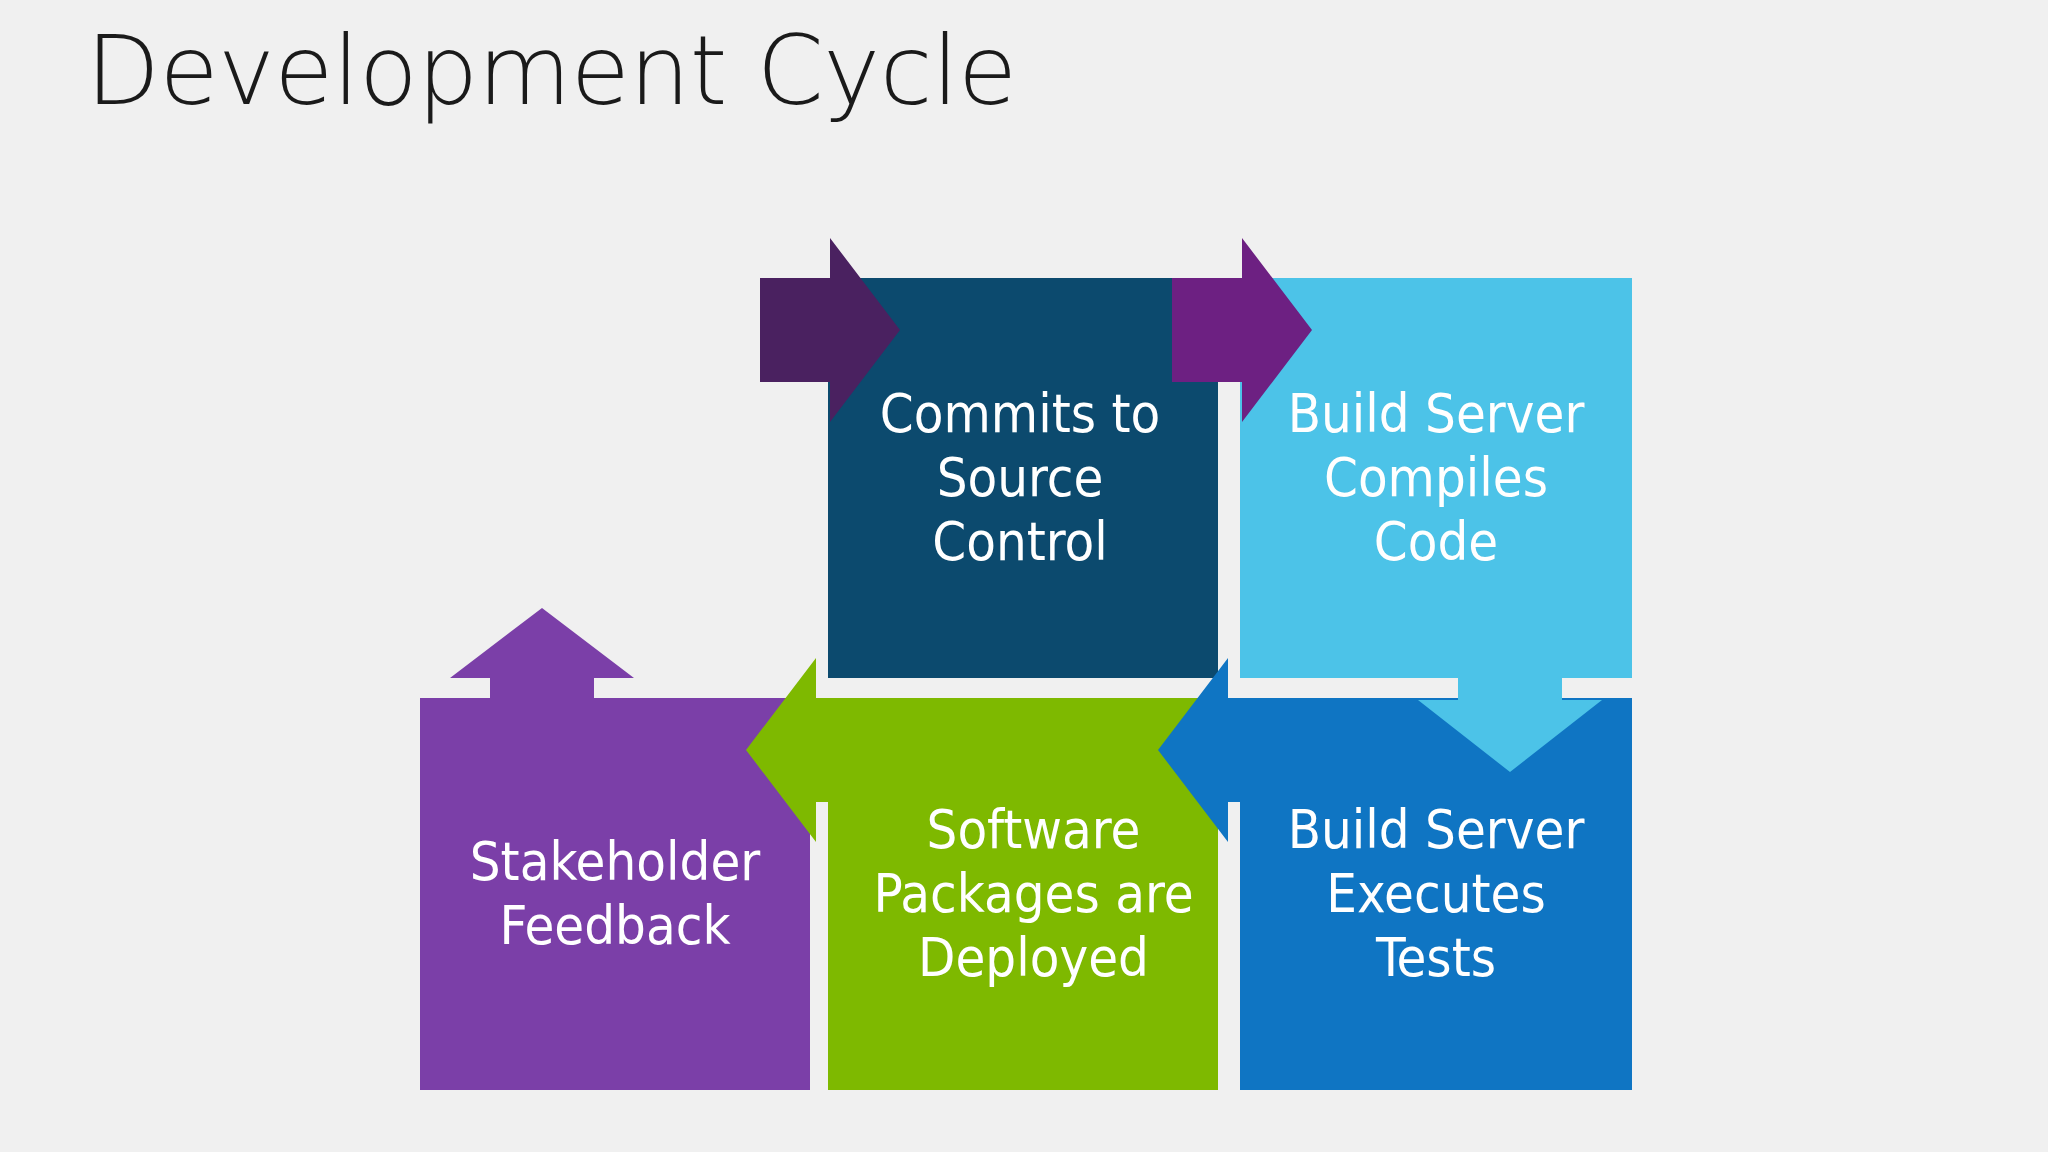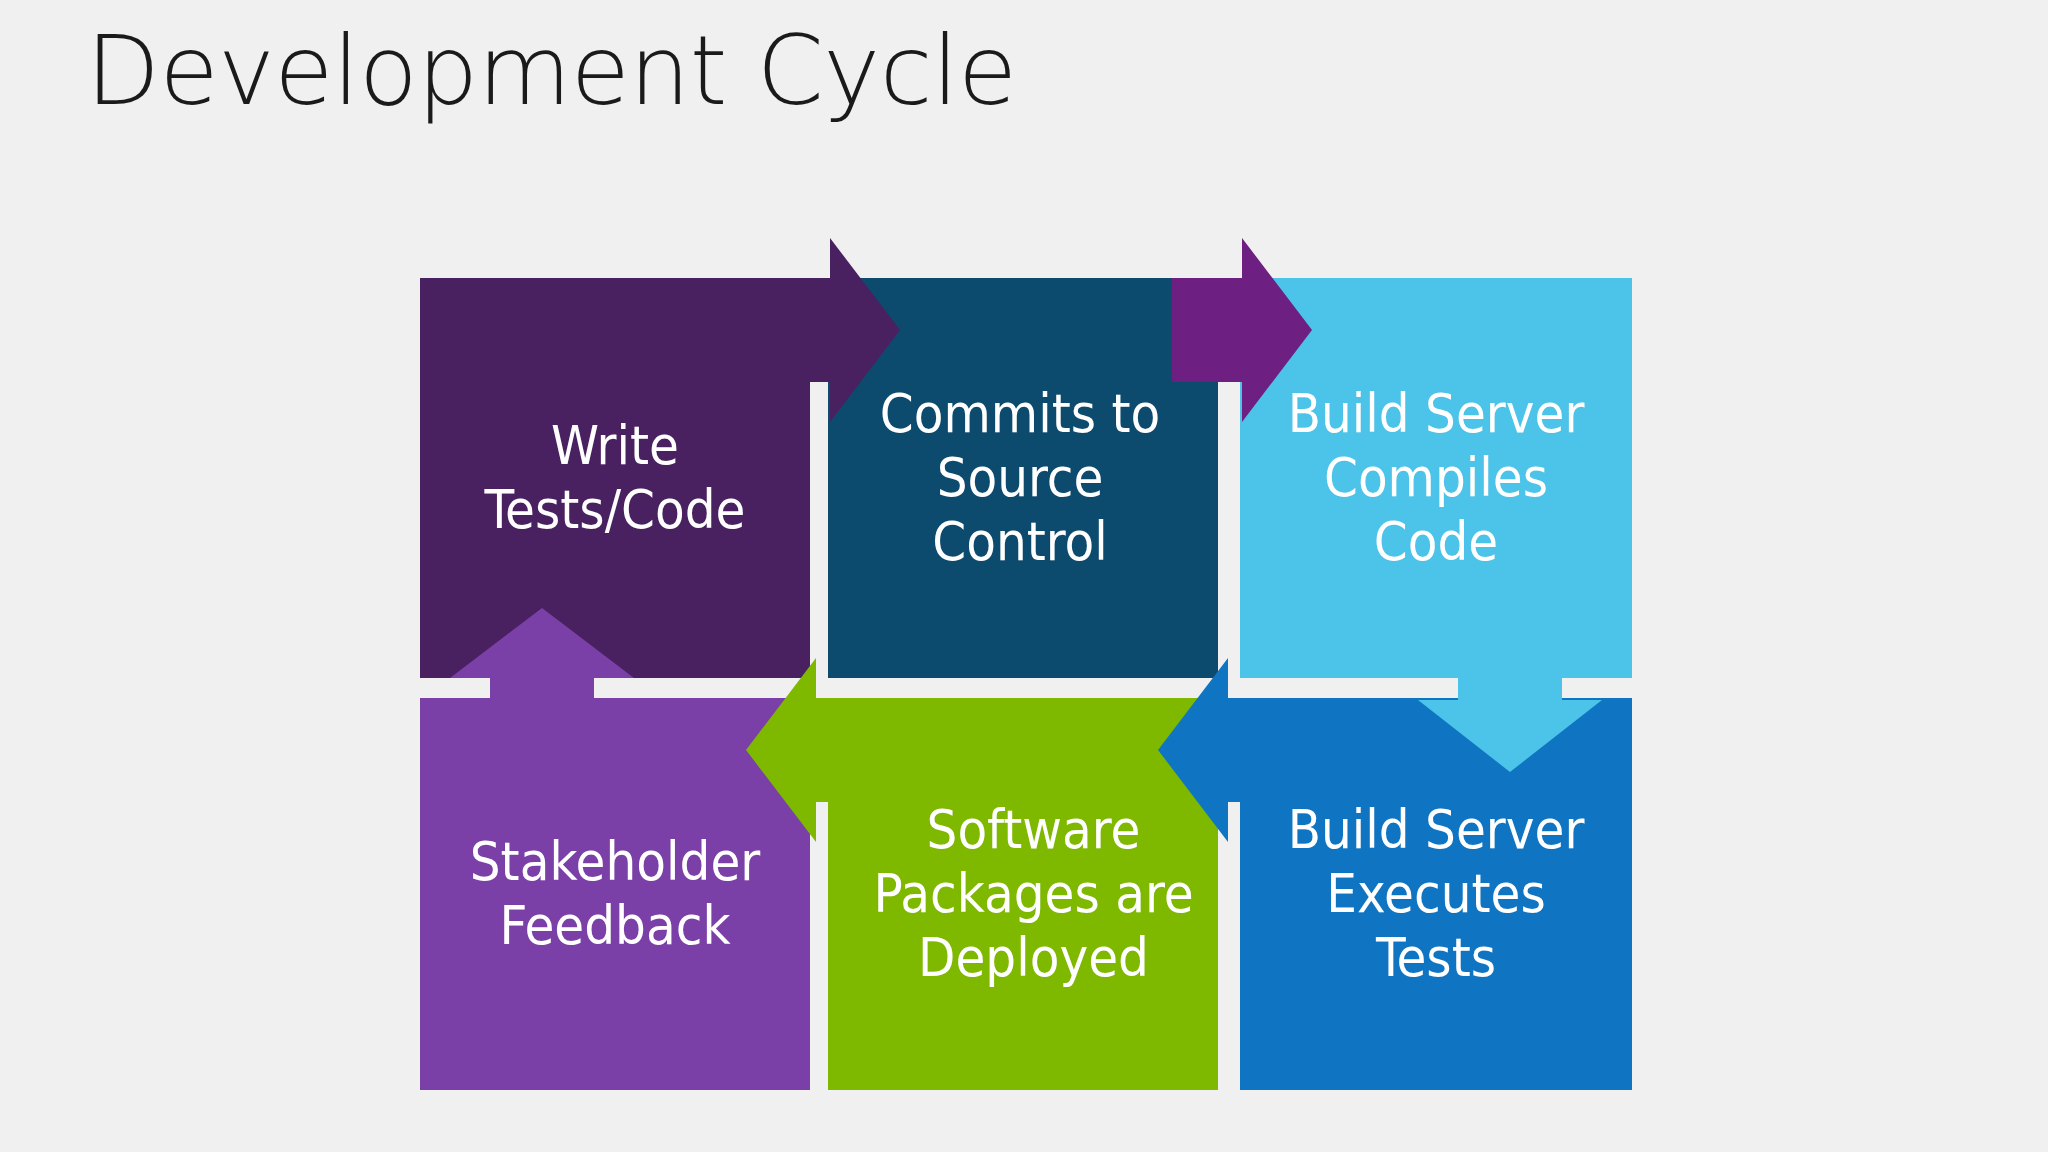--- a/index.html
+++ b/index.html
@@ -92,24 +92,20 @@
 </style>
 </head>
 <body>
 
 <div id="slide" style="background: rgb(240, 240, 240);">
 
   <div id="slide-title" style="color: rgb(26, 26, 26);">Development Cycle</div>
 
   <div id="diagram">
 
-    <div class="node" id="node-write-tests" style="background-color: rgb(74, 33, 96);">
-      <span class="node-label" style="color: rgb(255, 255, 255);">Write
-Tests/Code</span>
-    </div>
 
     <div class="node" id="node-commits-source" style="background-color: #0c4a6e; padding-left: 8px;">
       <span class="node-label" style="color: rgb(255, 255, 255);">Commits to
 Source
 Control</span>
     </div>
 
     <div class="node" id="node-build-compiles" style="background-color: rgb(76, 195, 232);">
       <span class="node-label" style="color: rgb(255, 255, 255);">Build Server
 Compiles

